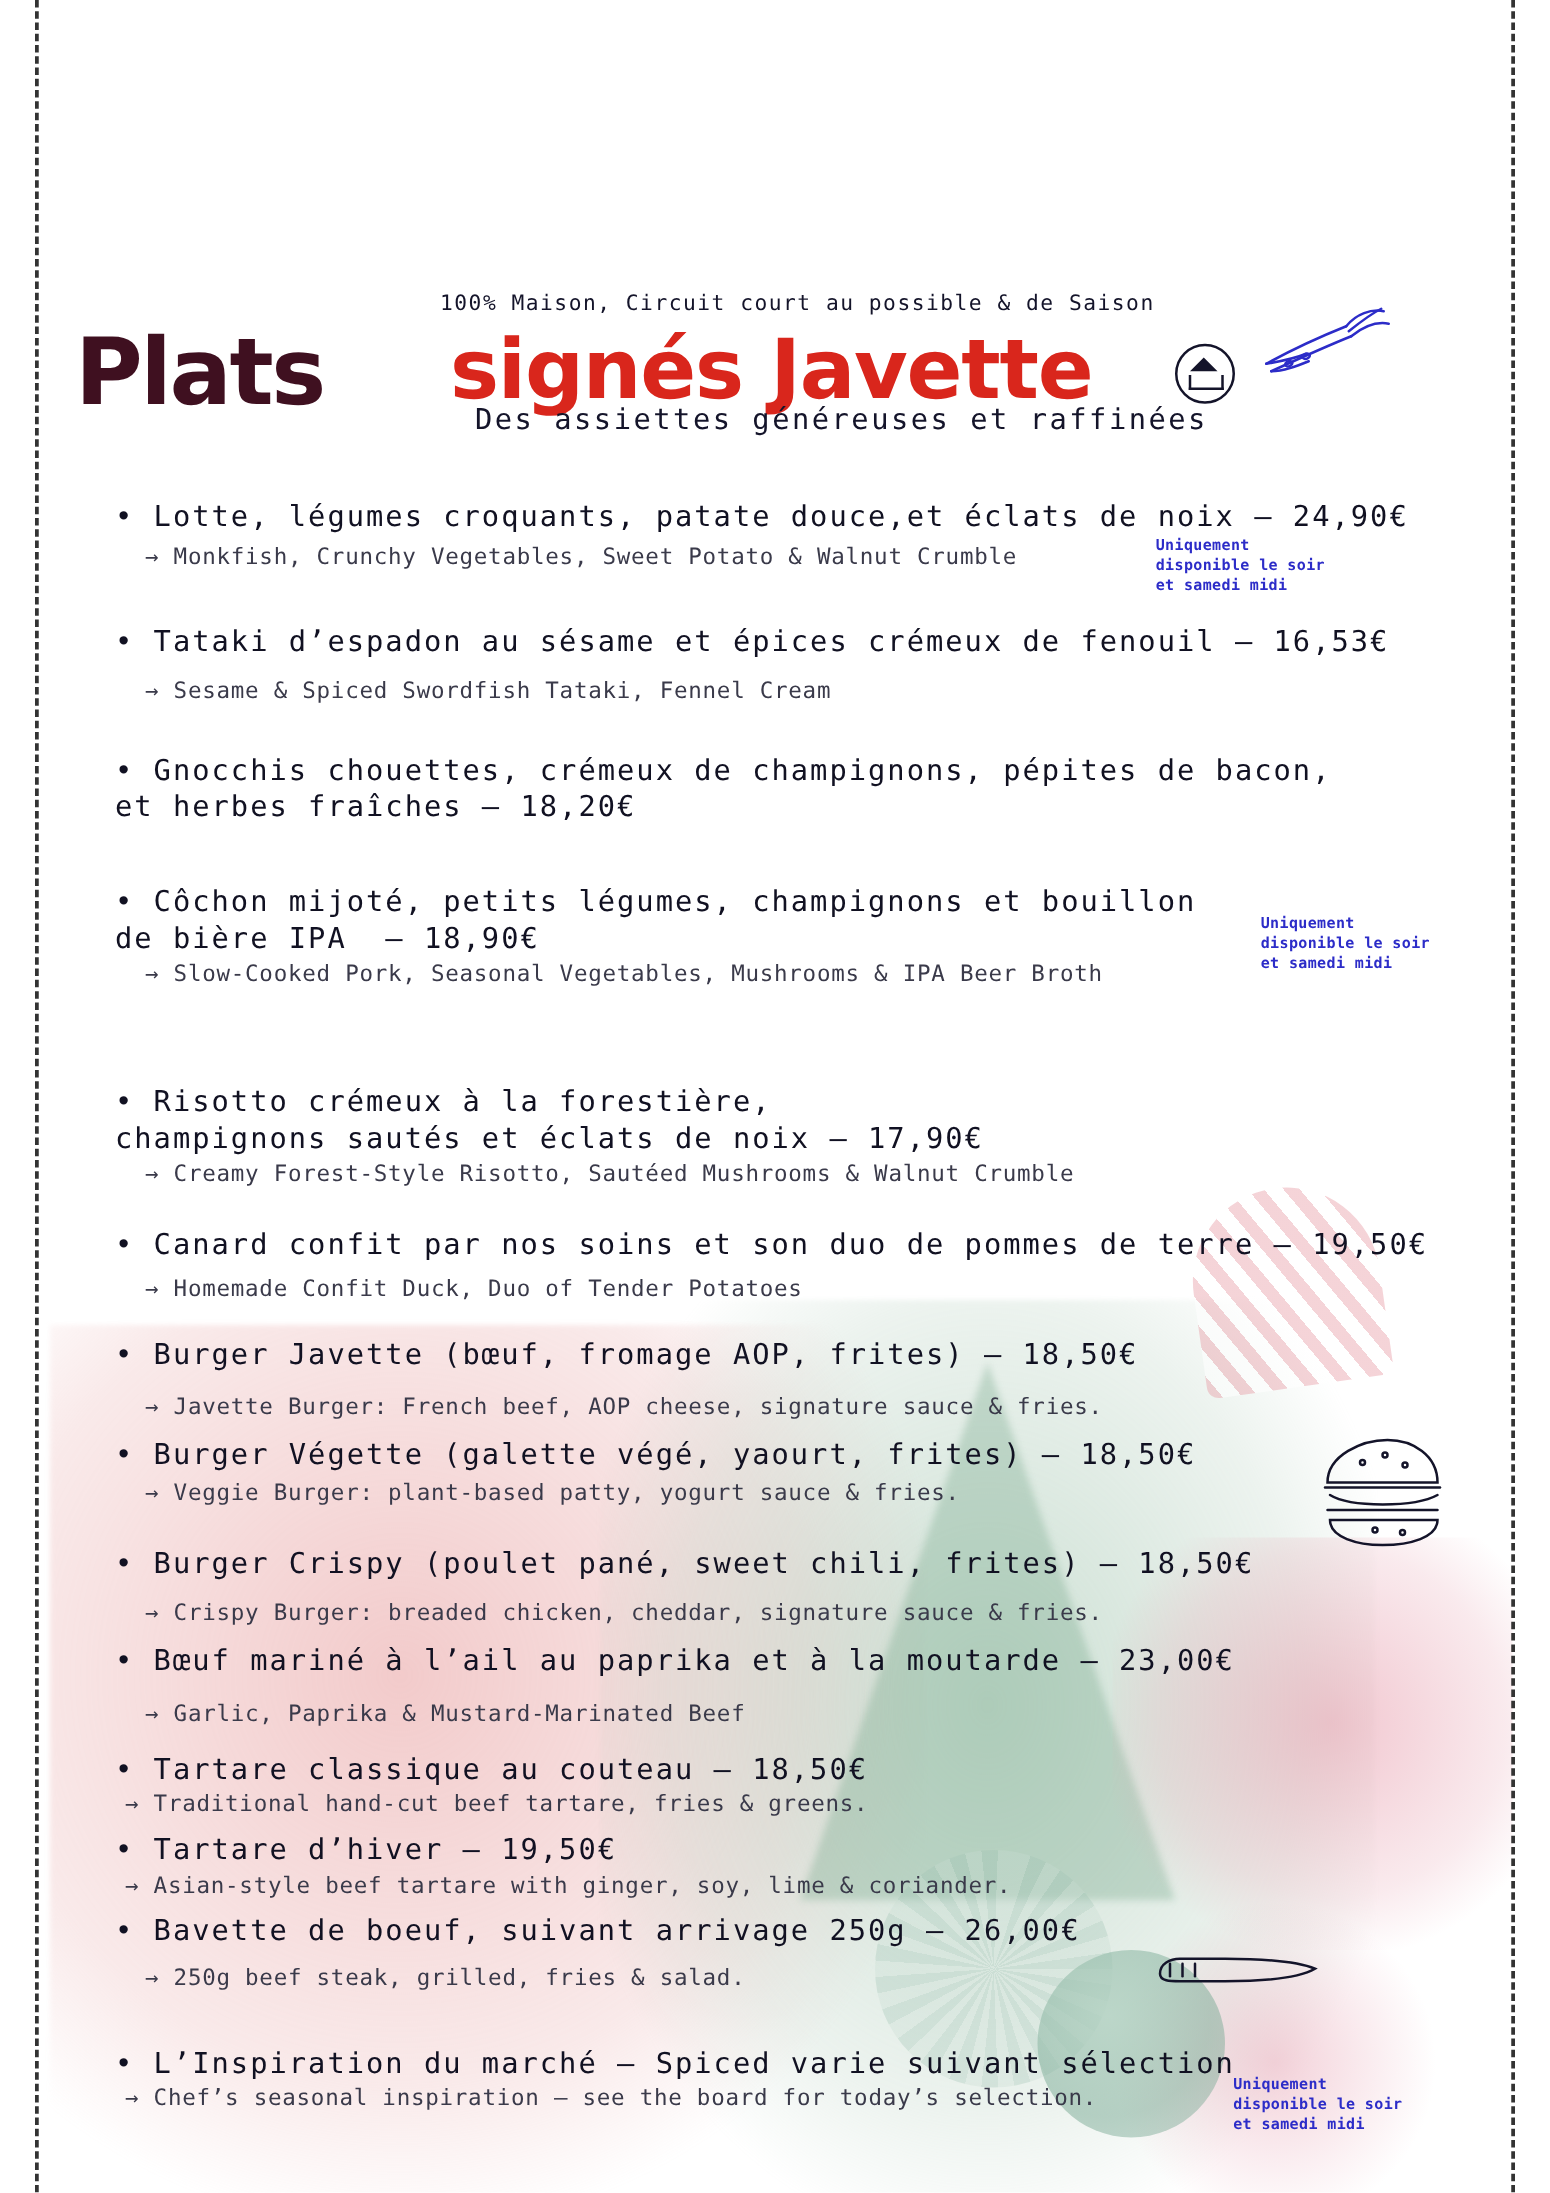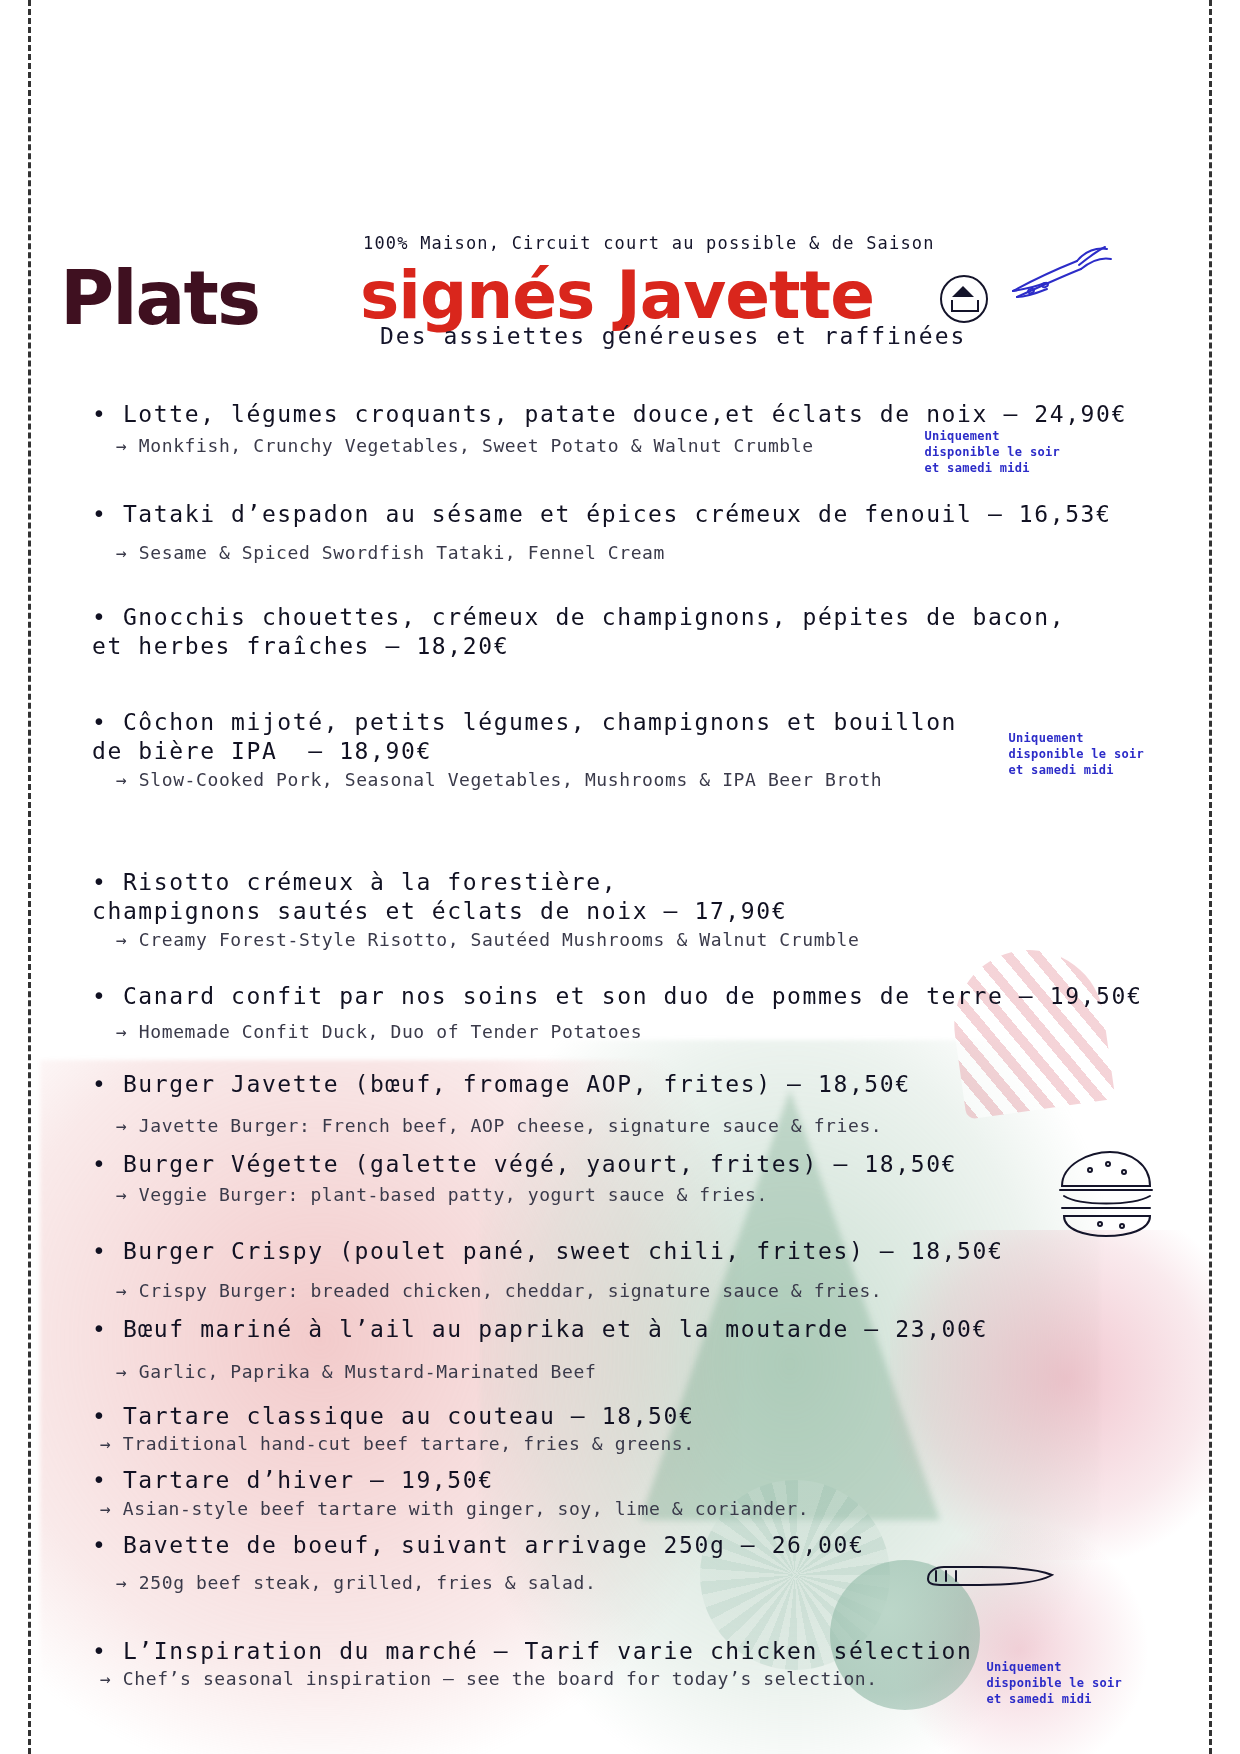--- a/index.html
+++ b/index.html
@@ -149,21 +149,21 @@
     left: 300px;
     top: 12px;
     font-family: "DejaVu Sans", sans-serif;
     font-weight: 800;
     font-size: 66px;
     letter-spacing: -1px;
     color: #d9261c;
   }
   .tagline-top {
     position: absolute;
-    left: 303px;
+    left: 292px;
     top: -12px;
     font-size: 17px;
     letter-spacing: 1.2px;
     color: #14142a;
   }
   .tagline-bottom {
     position: absolute;
     left: 320px;
     top: 78px;
     font-size: 23px;
@@ -364,21 +364,21 @@
       <div class="fr">• Tartare d’hiver – 19,50€</div>
       <div class="en" style="margin-left:8px; margin-top:2px">→ Asian-style beef tartare with ginger, soy, lime &amp; coriander.</div>
     </div>
 
     <div class="item" style="margin-top:12px">
       <div class="fr">• Bavette de boeuf, suivant arrivage 250g – 26,00€</div>
       <div class="en" style="margin-left:24px; margin-top:12px">→ 250g beef steak, grilled, fries &amp; salad.</div>
     </div>
 
     <div class="item" style="margin-top:44px">
-      <div class="fr">• L’Inspiration du marché – Tarif varie chicken sélection</div>
+      <div class="fr">• L’Inspiration du marché – Spiced varie suivant sélection</div>
       <div class="en" style="margin-left:8px; margin-top:2px">→ Chef’s seasonal inspiration – see the board for today’s selection.</div>
       <div class="note" style="right:30px; top:22px;">Uniquement
 disponible le soir
 et samedi midi</div>
     </div>
 
   </div>
 
   <div class="burger-doodle">
     <svg width="110" height="110" viewBox="0 0 110 110">

